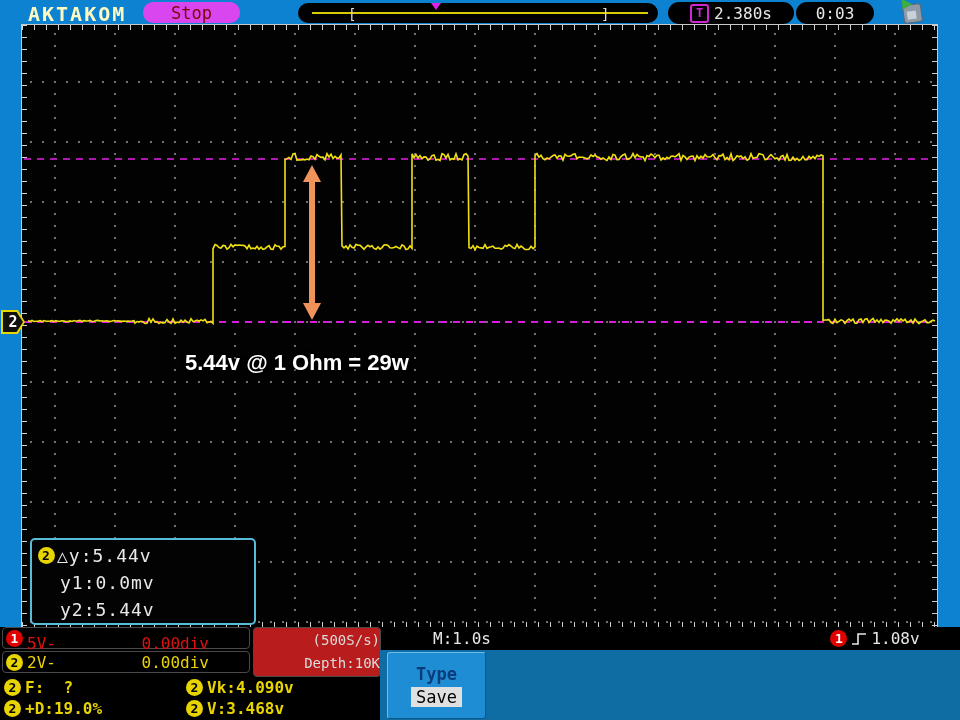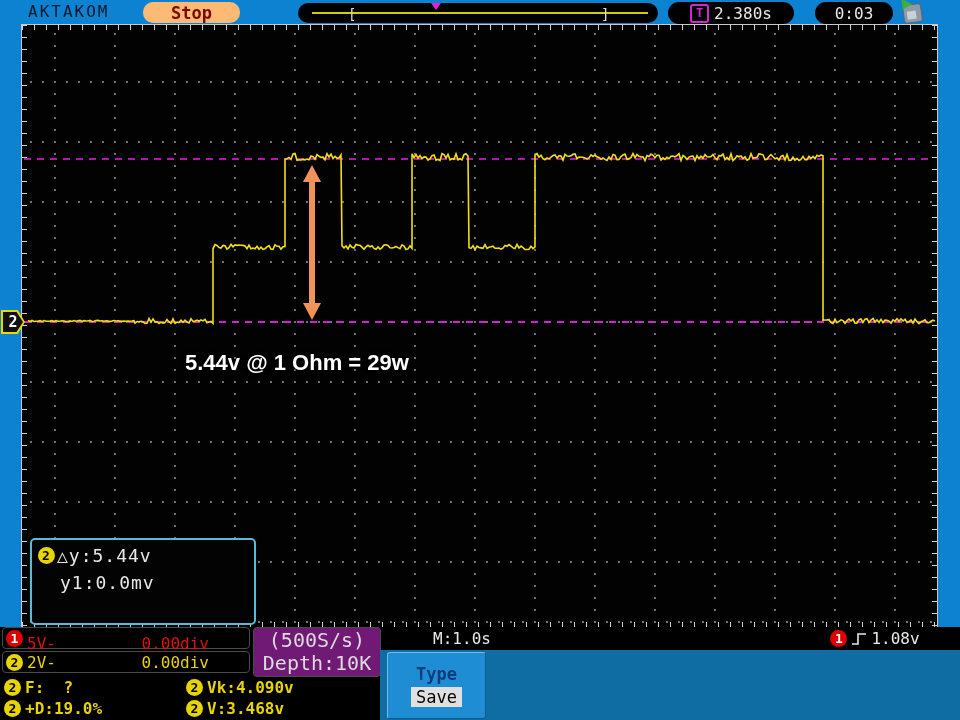--- a/index.html
+++ b/index.html
@@ -5,29 +5,29 @@
   html,body{margin:0;padding:0;background:#222;}
   .screen{
     position:relative;width:960px;height:720px;overflow:hidden;
     background:#0d82d0;
     font-family:"DejaVu Sans Mono","Liberation Mono",monospace;
     -webkit-font-smoothing:none;
   }
   .abs{position:absolute;}
 
   
-  .brand{left:28px;top:2px;font-size:16px;font-weight:normal;color:#0f172a;letter-spacing:2px;}
+  .brand{left:28px;top:2px;font-size:20px;font-weight:bold;color:#fef9c3;letter-spacing:2px;}
   .pill{border-radius:11px;background:#000;color:#e8e8e8;display:flex;align-items:center;justify-content:center;font-size:16px;}
-  .stop-pill{left:143px;top:2px;width:97px;height:21px;border-radius:10px;background:#fdba74;color:#7a0800;font-weight:bold;font-size:17px;display:flex;align-items:center;justify-content:center;}
+  .stop-pill{left:143px;top:2px;width:97px;height:21px;border-radius:10px;background:#d946ef;color:#7a0800;font-weight:normal;font-size:17px;display:flex;align-items:center;justify-content:center;}
   .record-pill{left:298px;top:3px;width:360px;height:20px;border-radius:10px;background:#000;}
   .record-line{left:312px;top:12px;width:336px;height:2px;background:#d8cc00;}
   .bracket{top:4px;color:#dcdcdc;font-size:14px;line-height:14px;}
   .ttime-pill{left:668px;top:2px;width:126px;height:22px;gap:5px;}
   .t-icon{width:15px;height:15px;border:2px solid #d028d0;border-radius:3px;color:#d028d0;font-size:12px;font-weight:bold;display:flex;align-items:center;justify-content:center;line-height:1;}
-  .clock-pill{left:815px;top:2px;width:78px;height:22px;}
+  .clock-pill{left:796px;top:2px;width:78px;height:22px;}
   .disk-icon{left:903px;top:4px;width:17px;height:17px;background:#8f9aa8;border-radius:3px;transform:rotate(-8deg);border:1px solid #5a6472;}
   .disk-icon .inner{position:absolute;left:3px;top:6px;width:9px;height:8px;background:#c9d1da;}
   .disk-icon .arrow{position:absolute;left:-4px;top:-5px;width:0;height:0;border-left:6px solid transparent;border-right:6px solid transparent;border-top:9px solid #3fae3f;transform:rotate(35deg);}
 
   
   .graticule{
     left:21px;top:24px;width:915px;height:602px;background:#020202;
     border:1px solid #c8c8c8;
     background-image:
       radial-gradient(circle 1px at 1px 1px,#6f6f74 99%,transparent 99%),
@@ -57,21 +57,21 @@
   .chip{width:17px;height:17px;border-radius:50%;display:inline-flex;align-items:center;justify-content:center;font-size:13px;font-weight:bold;flex:none;}
   .chip-yellow{background:#e8d400;color:#000;}
   .chip-red{background:#e00000;color:#fff;}
 
   
   .bottombar{left:0;top:627px;width:960px;height:93px;background:#000;}
   .ch-box{position:absolute;left:2px;width:248px;height:22px;border:1px solid #4a4a4a;border-radius:4px;background:#000;display:flex;align-items:center;gap:4px;padding:0 6px 0 3px;box-sizing:border-box;font-size:16px;}
   .ch-box .val{margin-left:auto;margin-right:34px;}
   .red-text{color:#e01010;margin-top:11px;}
   .yellow-text{color:#e8d400;}
-  .acq-box{position:absolute;left:253px;top:0;width:126px;height:48px;border:1px solid #4a4a4a;border-radius:4px;background:#701a75;color:#dcdcdc;display:flex;flex-direction:column;align-items:center;justify-content:center;font-size:20px;line-height:23px;}
+  .acq-box{position:absolute;left:253px;top:0;width:126px;height:48px;border:1px solid #4a4a4a;border-radius:4px;background:#b91c1c;color:#dcdcdc;display:flex;flex-direction:column;align-items:flex-end;justify-content:center;font-size:14px;line-height:23px;}
   .m-pill{position:absolute;left:407px;top:1px;width:110px;height:21px;}
   .trig-pill{position:absolute;left:795px;top:1px;width:160px;height:21px;gap:4px;}
   .meas{position:absolute;display:flex;align-items:center;gap:4px;font-size:16px;font-weight:bold;white-space:pre;}
   .menu-bar{position:absolute;left:380px;top:23px;width:580px;height:70px;background:#0f6da4;}
   .menu-btn{position:absolute;background:#1f8dd4;border:1px solid #6cbcec;border-bottom-color:#0d5a8c;border-right-color:#0d5a8c;border-radius:3px;color:#0a3c7c;font-weight:bold;font-size:17px;display:flex;flex-direction:column;align-items:center;justify-content:center;gap:3px;cursor:pointer;}
   .type-btn{left:7px;top:2px;width:97px;height:65px;}
   .save-btn{left:347px;top:2px;width:97px;height:63px;}
   .menu-value{background:#e0e0e0;color:#000;padding:0 5px;font-weight:normal;}
 </style>
 </head>
@@ -125,20 +125,23 @@
   </div>
 
   <div class="abs cursor-box">
     <div class="row">
       <span class="chip chip-yellow">2</span>
       <span>△y:5.44v</span>
     </div>
     <div class="row indent">
         <span>y1:0.0mv</span>
       </div>
+    <div class="row indent">
+        <span>y2:5.44v</span>
+      </div>
   </div>
 
   <div class="abs bottombar">
 
     <div class="ch-box" style="top:0;">
       <span class="chip chip-red">1</span>
       <span class="red-text">5V-</span>
       <span class="red-text val">0.00div</span>
     </div>
 

